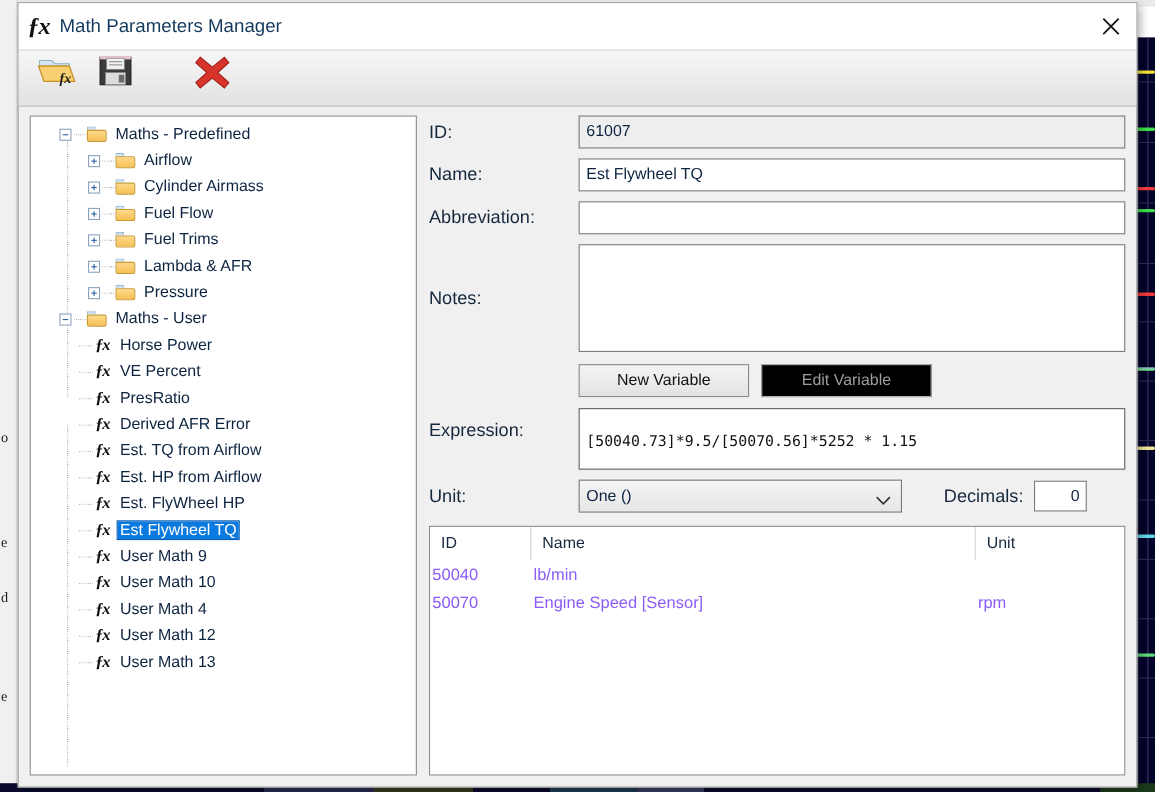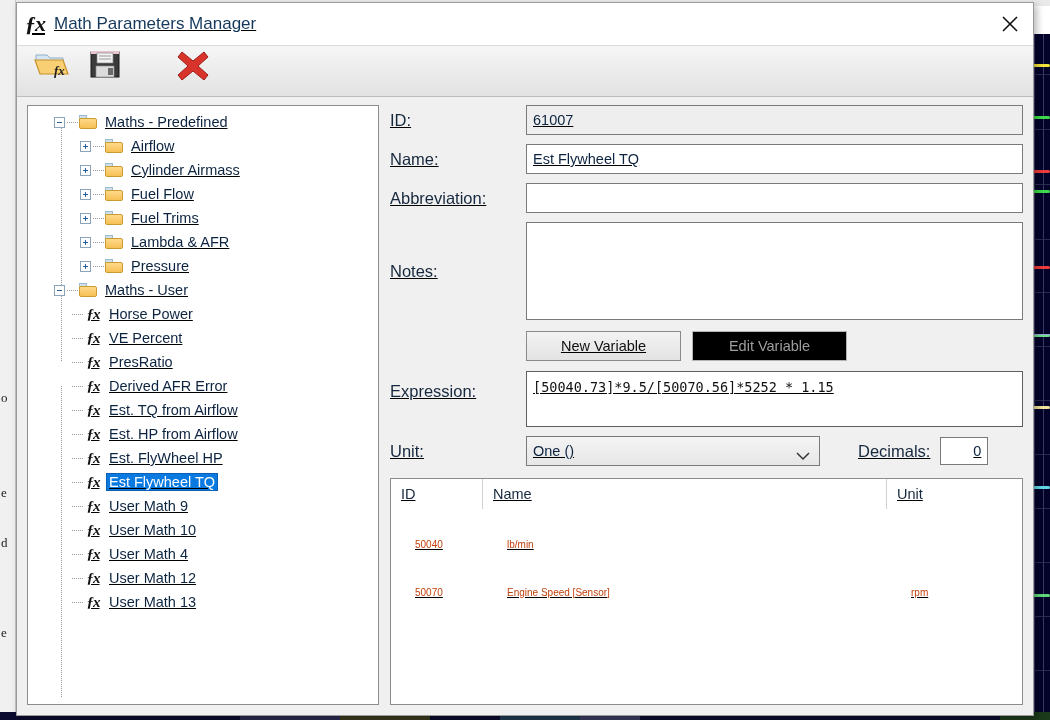--- a/index.html
+++ b/index.html
@@ -43,21 +43,21 @@
   }
   #bg-bottom-strip .seg { position: absolute; top: 0; height: 8px; }
 
   
   #dialog {
     position: absolute; left: 16px; top: 2px;
     width: 1018px; height: 714px;
     background: #f0f0f0;
     border: 1px solid #9a9a9a;
     box-shadow: 3px 3px 7px rgba(0,0,0,0.28);
-    display: flex; flex-direction: column; text-decoration: underline;
+    display: flex; flex-direction: column;
   }
 
   
   #titlebar {
     height: 42px; background: #ffffff;
     display: flex; align-items: center; flex: 0 0 42px;
     position: relative;
   }
   #title-fx {
     margin-left: 8px; font-family: "Liberation Serif", serif;
@@ -187,21 +187,21 @@
     background: linear-gradient(180deg,#f3f3f3 0%,#e3e3e3 100%);
     color: #111; cursor: pointer;
     display: flex; align-items: center; justify-content: center;
     font-family: "Liberation Sans", sans-serif;
   }
   .btn.disabled { color: #9d9d9d; background: #000000; border-color: #b4b4b4; cursor: default; }
 
   .expr {
     width: 100%; height: 56px; border: 1px solid #5e5e5e; background: #fff;
     font-family: "DejaVu Sans Mono", monospace; font-size: 13.5px;
-    color: #111; padding: 6px 6px; line-height: 18px; overflow: hidden;
+    color: #111; padding: 20px 6px; line-height: 18px; overflow: hidden;
     white-space: pre;
   }
 
   #unit-row { display: flex; align-items: center; margin-bottom: 9px; }
   .sel {
     width: 294px; flex: 0 0 294px; height: 30px;
     border: 1px solid #7a7a7a;
     background: linear-gradient(180deg,#f4f4f4 0%,#e6e6e6 100%);
     display: flex; align-items: center; padding: 0 6px;
     font-size: 14.5px; color: #0d2440; cursor: pointer;
@@ -217,33 +217,32 @@
     background: #fff; font-size: 14.5px; color: #0d2440;
     text-align: right; padding-right: 6px; line-height: 26px;
     font-family: "Liberation Sans", sans-serif;
   }
 
   
   #var-table {
     flex: 1 1 auto; border: 1px solid #8c8c8c; background: #fff;
     margin-top: 3px; overflow: hidden; min-height: 0; display: flex;
     flex-direction: column;
-    gap: 22px;
   }
   #var-head { display: flex; height: 30px; flex: 0 0 30px; background: #fff; }
   #var-head .hc {
     font-size: 14.5px; color: #16283d; display: flex; align-items: center;
     padding-left: 10px; border-right: 1px solid #d2d2d2;
     font-family: "Liberation Sans", sans-serif;
   }
   #var-head .hc:last-child { border-right: none; }
   .vrow { display: flex; height: 26px; }
   .vrow .vc {
-    font-size: 10px; color: #c2410c; display: flex; align-items: center;
-    padding-left: 24px; white-space: nowrap; overflow: hidden;
+    font-size: 15px; color: #8b5cf6; display: flex; align-items: center;
+    padding-left: 2px; white-space: nowrap; overflow: hidden;
     font-family: "Liberation Sans", sans-serif;
   }
   .col-id { width: 92px; flex: 0 0 92px; }
   .col-name { flex: 1 1 auto; min-width: 0; }
   .col-unit { width: 135px; flex: 0 0 135px; }
 </style>
 </head>
 <body>
 
 <div id="bg-top-strip"></div>

